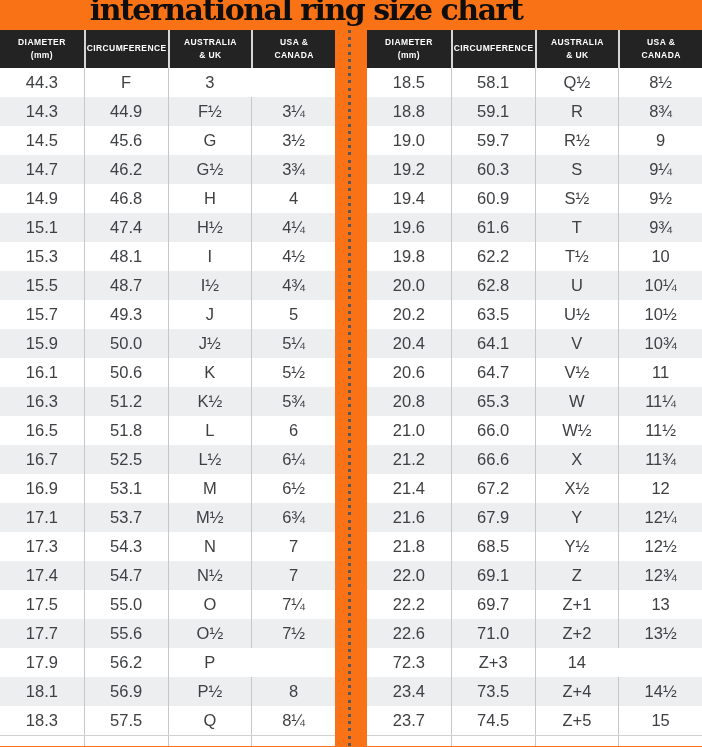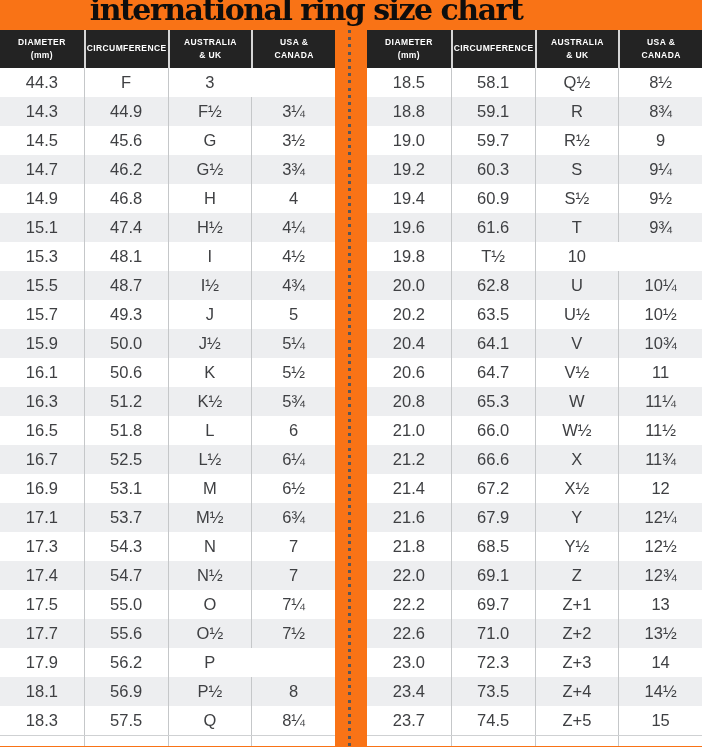--- a/index.html
+++ b/index.html
@@ -274,20 +274,21 @@
           <div class="td">9½</div>
         </div>
         <div class="tr">
           <div class="td">19.6</div>
           <div class="td">61.6</div>
           <div class="td">T</div>
           <div class="td">9¾</div>
         </div>
         <div class="tr">
           <div class="td">19.8</div>
+          <div class="td">62.2</div>
           <div class="td">T½</div>
           <div class="td">10</div>
         </div>
         <div class="tr">
           <div class="td">20.0</div>
           <div class="td">62.8</div>
           <div class="td">U</div>
           <div class="td">10¼</div>
         </div>
         <div class="tr">
@@ -356,21 +357,20 @@
           <div class="td">Z+1</div>
           <div class="td">13</div>
         </div>
         <div class="tr">
           <div class="td">22.6</div>
           <div class="td">71.0</div>
           <div class="td">Z+2</div>
           <div class="td">13½</div>
         </div>
         <div class="tr">
-          <div class="td">23.0</div>
           <div class="td">72.3</div>
           <div class="td">Z+3</div>
           <div class="td">14</div>
         </div>
         <div class="tr">
           <div class="td">23.4</div>
           <div class="td">73.5</div>
           <div class="td">Z+4</div>
           <div class="td">14½</div>
         </div>

